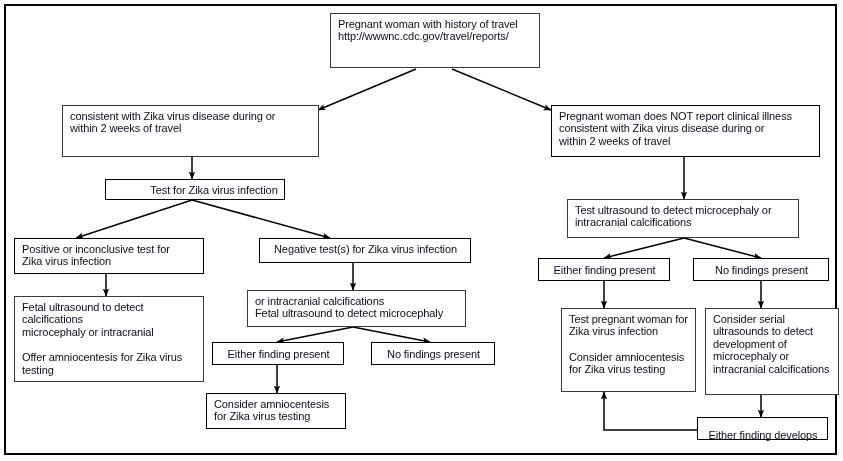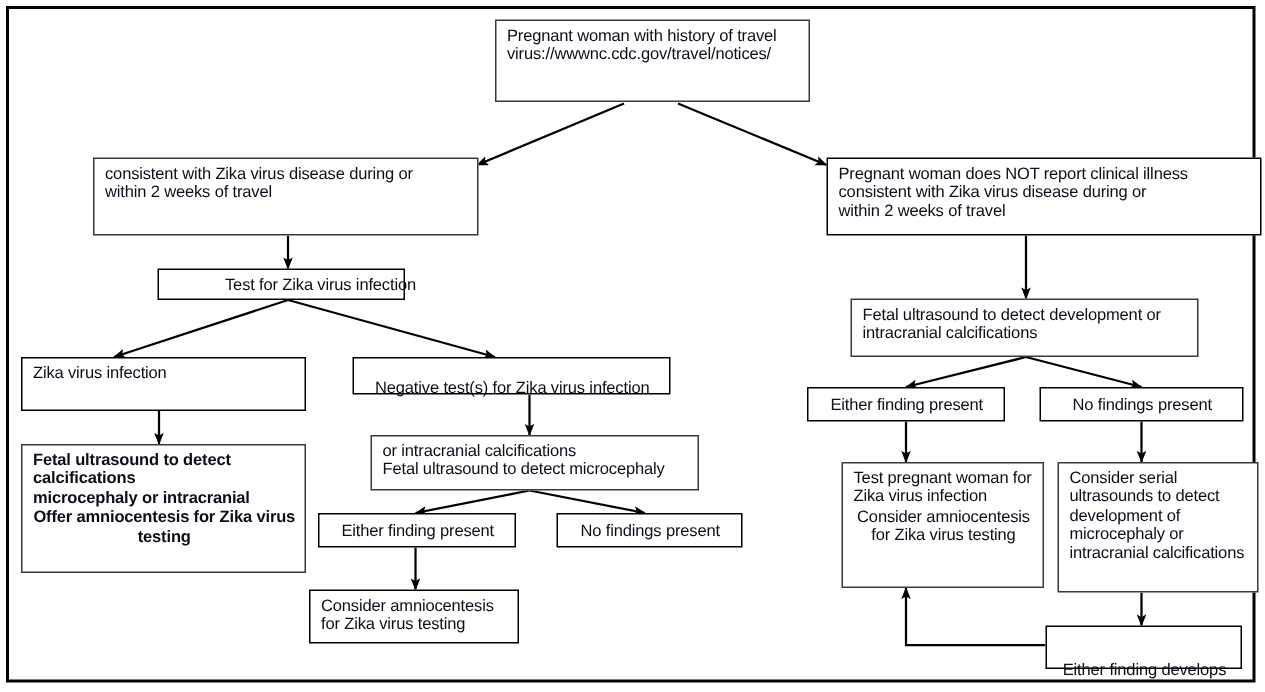--- a/index.html
+++ b/index.html
@@ -50,22 +50,21 @@
   .node.thick {
     border: 1.6px solid #000000;
   }
   .node.center {
     text-align: center;
   }
   .node p {
     margin: 0;
   }
   .node p + p {
-    margin-top: 1px;
-    text-align: center;
+    margin-top: 13px;
   }
   .node .line {
     display: block;
     white-space: nowrap;
   }
   .node.center .vcenter {
     display: block;
   }
 </style>
 </head>
@@ -115,62 +114,63 @@
 
       <line x1="761" y1="395" x2="761" y2="417"></line>
 
       <polyline points="697,430 604,430 604,392"></polyline>
     </g>
   </svg>
 
   <div class="node" id="node-start" style="left:330px; top:13px; width:210px; height:55px;">
     <p>
       <span class="line">Pregnant woman with history of travel</span>
-      <span class="line">virus://wwwnc.cdc.gov/travel/notices/</span>
+      <span class="line">http://wwwnc.cdc.gov/travel/reports/</span>
     </p>
   </div>
 
   <div class="node" id="node-symptomatic" style="left:62px; top:105px; width:257px; height:52px;">
     <p>
       <span class="line">consistent with Zika virus disease during or</span>
       <span class="line">within 2 weeks of travel</span>
     </p>
   </div>
 
-  <div class="node thick" id="node-asymptomatic" style="left:551px; top:105px; width:290px; height:52px;">
+  <div class="node thick" id="node-asymptomatic" style="left:551px; top:105px; width:269px; height:52px;">
     <p>
       <span class="line">Pregnant woman does NOT report clinical illness</span>
       <span class="line">consistent with Zika virus disease during or</span>
       <span class="line">within 2 weeks of travel</span>
     </p>
   </div>
 
-  <div class="node thick center" id="node-test-for-zika" style="left:105px; top:179px; width:165px; height:21px; padding-top:4px;padding-left:44px;">
+  <div class="node thick center" id="node-test-for-zika" style="left:105px; top:179px; width:180px; height:21px; padding-top:4px;padding-left:44px;">
     <span class="line vcenter">Test for Zika virus infection</span>
   </div>
 
   <div class="node thick" id="node-positive-test" style="left:14px; top:238px; width:190px; height:36px;">
     <p>
+      <span class="line">Positive or inconclusive test for</span>
       <span class="line">Zika virus infection</span>
     </p>
   </div>
 
-  <div class="node" id="node-positive-actions" style="left:14px; top:296px; width:190px; height:86px;font-weight:bold;">
+  <div class="node" id="node-positive-actions" style="left:14px; top:296px; width:190px; height:86px;">
     <p>
       <span class="line">Fetal ultrasound to detect</span>
       <span class="line">calcifications</span>
       <span class="line">microcephaly or intracranial</span>
     </p>
     <p>
       <span class="line">Offer amniocentesis for Zika virus</span>
       <span class="line">testing</span>
     </p>
   </div>
 
-  <div class="node thick center" id="node-negative-test" style="left:235px; top:238px; width:212px; height:25px; padding-top:14px;">
+  <div class="node thick center" id="node-negative-test" style="left:259px; top:238px; width:212px; height:25px; padding-top:4px;">
     <span class="line vcenter">Negative test(s) for Zika virus infection</span>
   </div>
 
   <div class="node" id="node-us-left" style="left:247px; top:290px; width:219px; height:37px;">
     <p>
       <span class="line">or intracranial calcifications</span>
       <span class="line">Fetal ultrasound to detect microcephaly</span>
     </p>
   </div>
 
@@ -184,21 +184,21 @@
 
   <div class="node thick" id="node-amnio-left" style="left:206px; top:393px; width:140px; height:36px;">
     <p>
       <span class="line">Consider amniocentesis</span>
       <span class="line">for Zika virus testing</span>
     </p>
   </div>
 
   <div class="node" id="node-us-right" style="left:567px; top:199px; width:232px; height:39px;">
     <p>
-      <span class="line">Fetal ultrasound to detect development or</span>
+      <span class="line">Test ultrasound to detect microcephaly or</span>
       <span class="line">intracranial calcifications</span>
     </p>
   </div>
 
   <div class="node thick center" id="node-either-finding-right" style="left:538px; top:258px; width:132px; height:23px; padding-top:5px;">
     <span class="line vcenter">Either finding present</span>
   </div>
 
   <div class="node thick center" id="node-no-findings-right" style="left:693px; top:258px; width:136px; height:23px; padding-top:5px;">
     <span class="line vcenter">No findings present</span>
@@ -218,17 +218,17 @@
   <div class="node" id="node-serial-us" style="left:705px; top:308px; width:134px; height:87px;">
     <p>
       <span class="line">Consider serial</span>
       <span class="line">ultrasounds to detect</span>
       <span class="line">development of</span>
       <span class="line">microcephaly or</span>
       <span class="line">intracranial calcifications</span>
     </p>
   </div>
 
-  <div class="node thick center" id="node-finding-develops" style="left:697px; top:417px; width:131px; height:23px; padding-top:23px;">
+  <div class="node thick center" id="node-finding-develops" style="left:697px; top:417px; width:131px; height:23px; padding-top:11px;">
     <span class="line vcenter">Either finding develops</span>
   </div>
 
 </div>
 
 </body></html>

